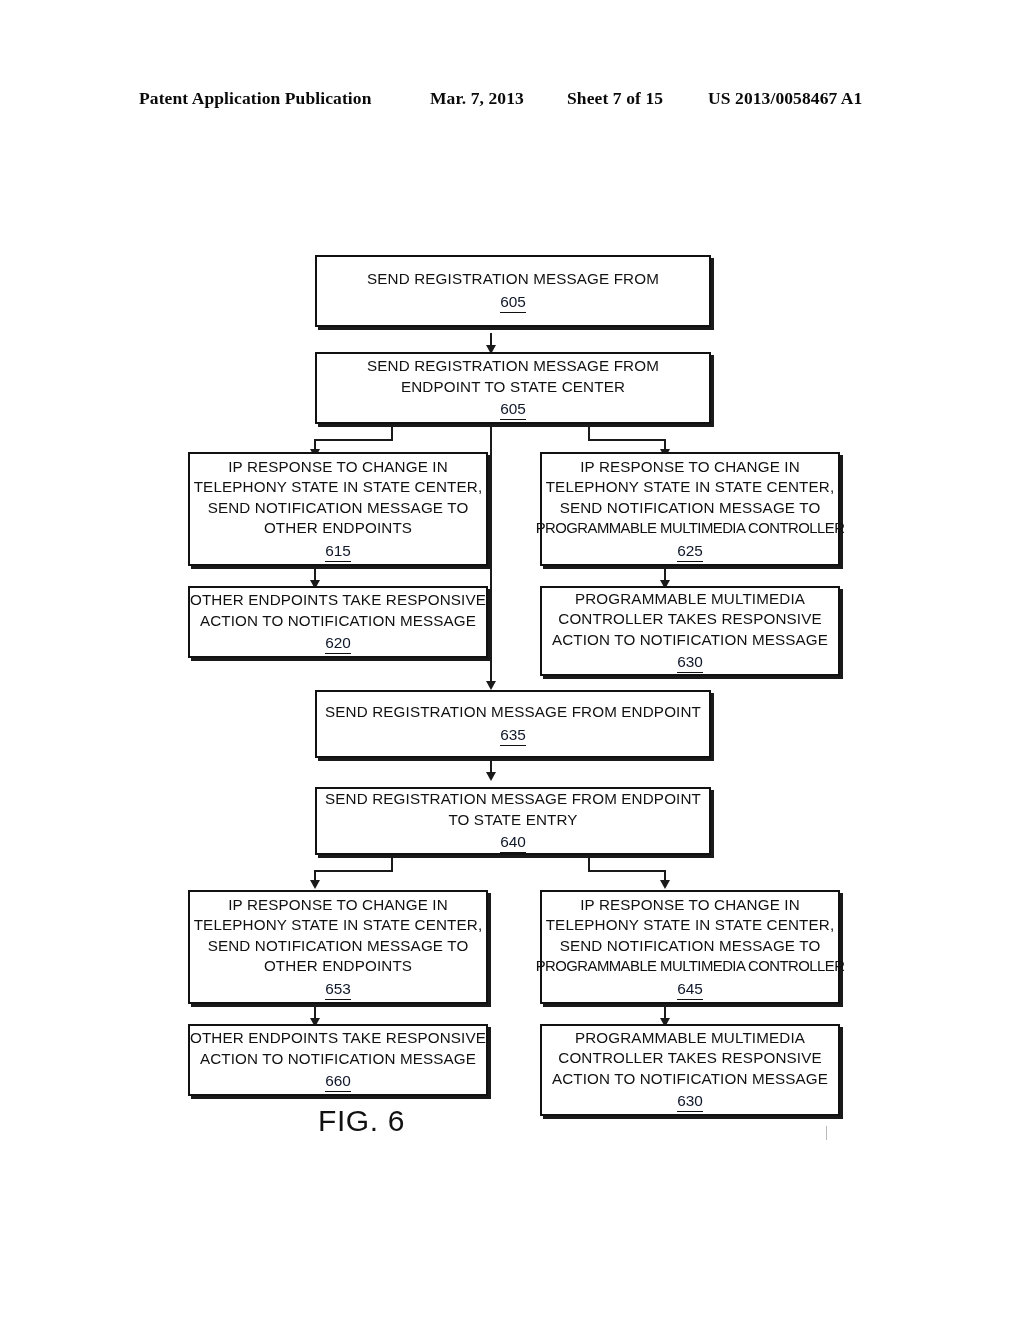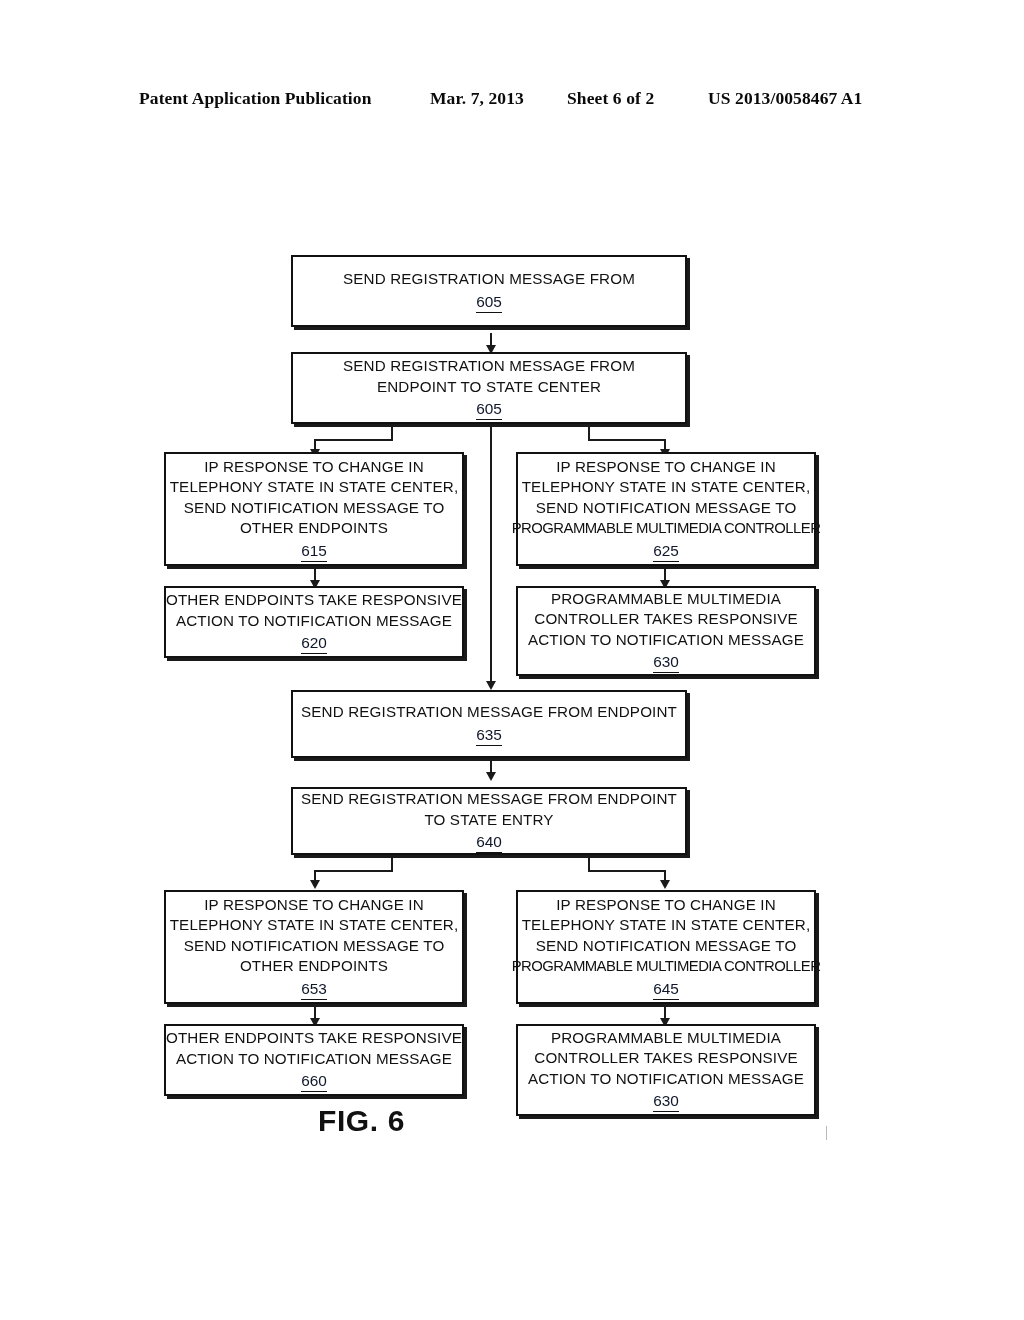--- a/index.html
+++ b/index.html
@@ -50,20 +50,21 @@
     border: 2.2px solid #111111;
     background: #ffffff;
     
     box-shadow: 3px 3px 0 0 #1a1a1a;
     display: flex;
     flex-direction: column;
     align-items: center;
     justify-content: center;
     text-align: left;
     padding: 4px 10px;
+    margin-left: 24px;
   }
   .fbox .line {
     display: block;
     white-space: nowrap;
     font-size: 15.2px;
     line-height: 20.5px;
     letter-spacing: 0.15px;
     color: #111111;
   }
   .fbox .line.squeeze {
@@ -102,40 +103,39 @@
 
   
   .fig-caption {
     position: absolute;
     left: 318px;
     top: 1104px;
     font-size: 30px;
     letter-spacing: 0.6px;
     color: #111111;
     white-space: nowrap;
-    font-weight: bold;
   }
 
   
   .scan-tick {
     position: absolute;
     left: 826px;
     top: 1126px;
     width: 1px;
     height: 14px;
     background: #b9b9b9;
   }
 </style>
 </head>
 <body>
 
 <div class="page-header">
   <span class="hdr-pub">Patent Application Publication</span>
   <span class="hdr-date">Mar. 7, 2013</span>
-  <span class="hdr-sheet">Sheet 6 of 2</span>
+  <span class="hdr-sheet">Sheet 7 of 15</span>
   <span class="hdr-num">US 2013/0058467 A1</span>
 </div>
 
 <div class="figure">
 
   <div class="fbox" style="left:291px; top:255px; width:396px; height:72px;">
     <span class="line">SEND REGISTRATION MESSAGE FROM</span>
     <span class="ref">605</span>
   </div>
 

